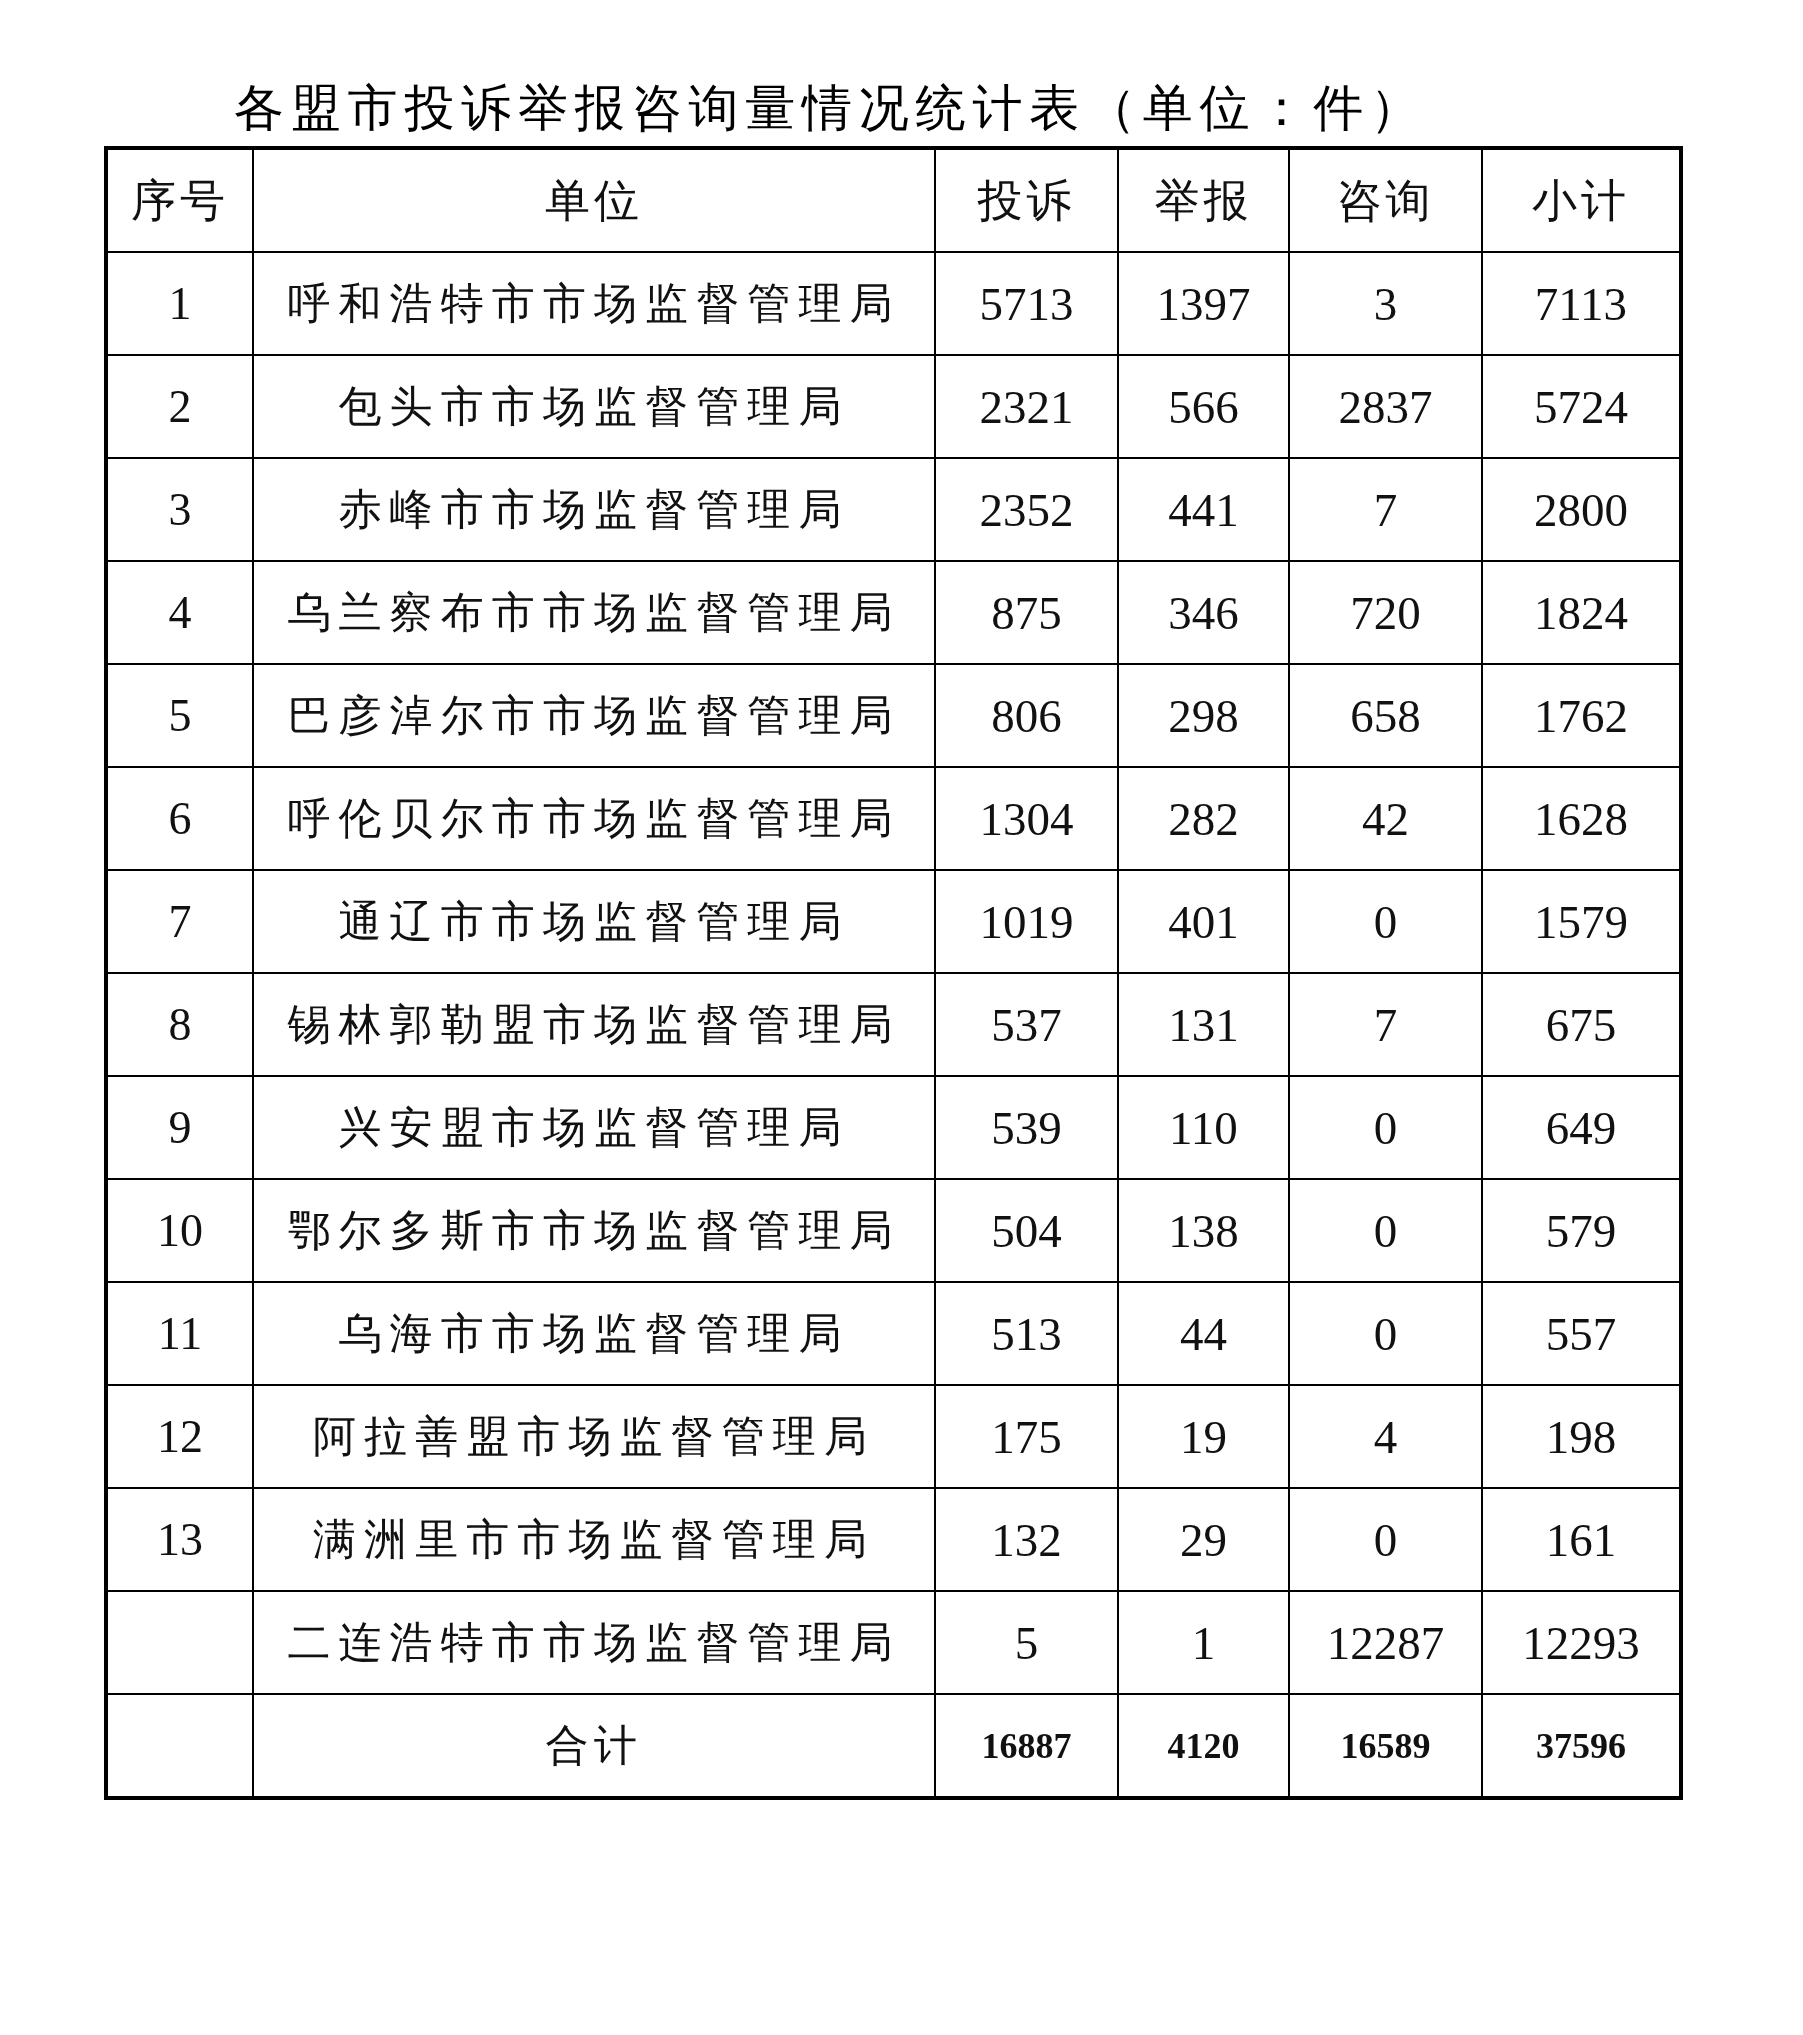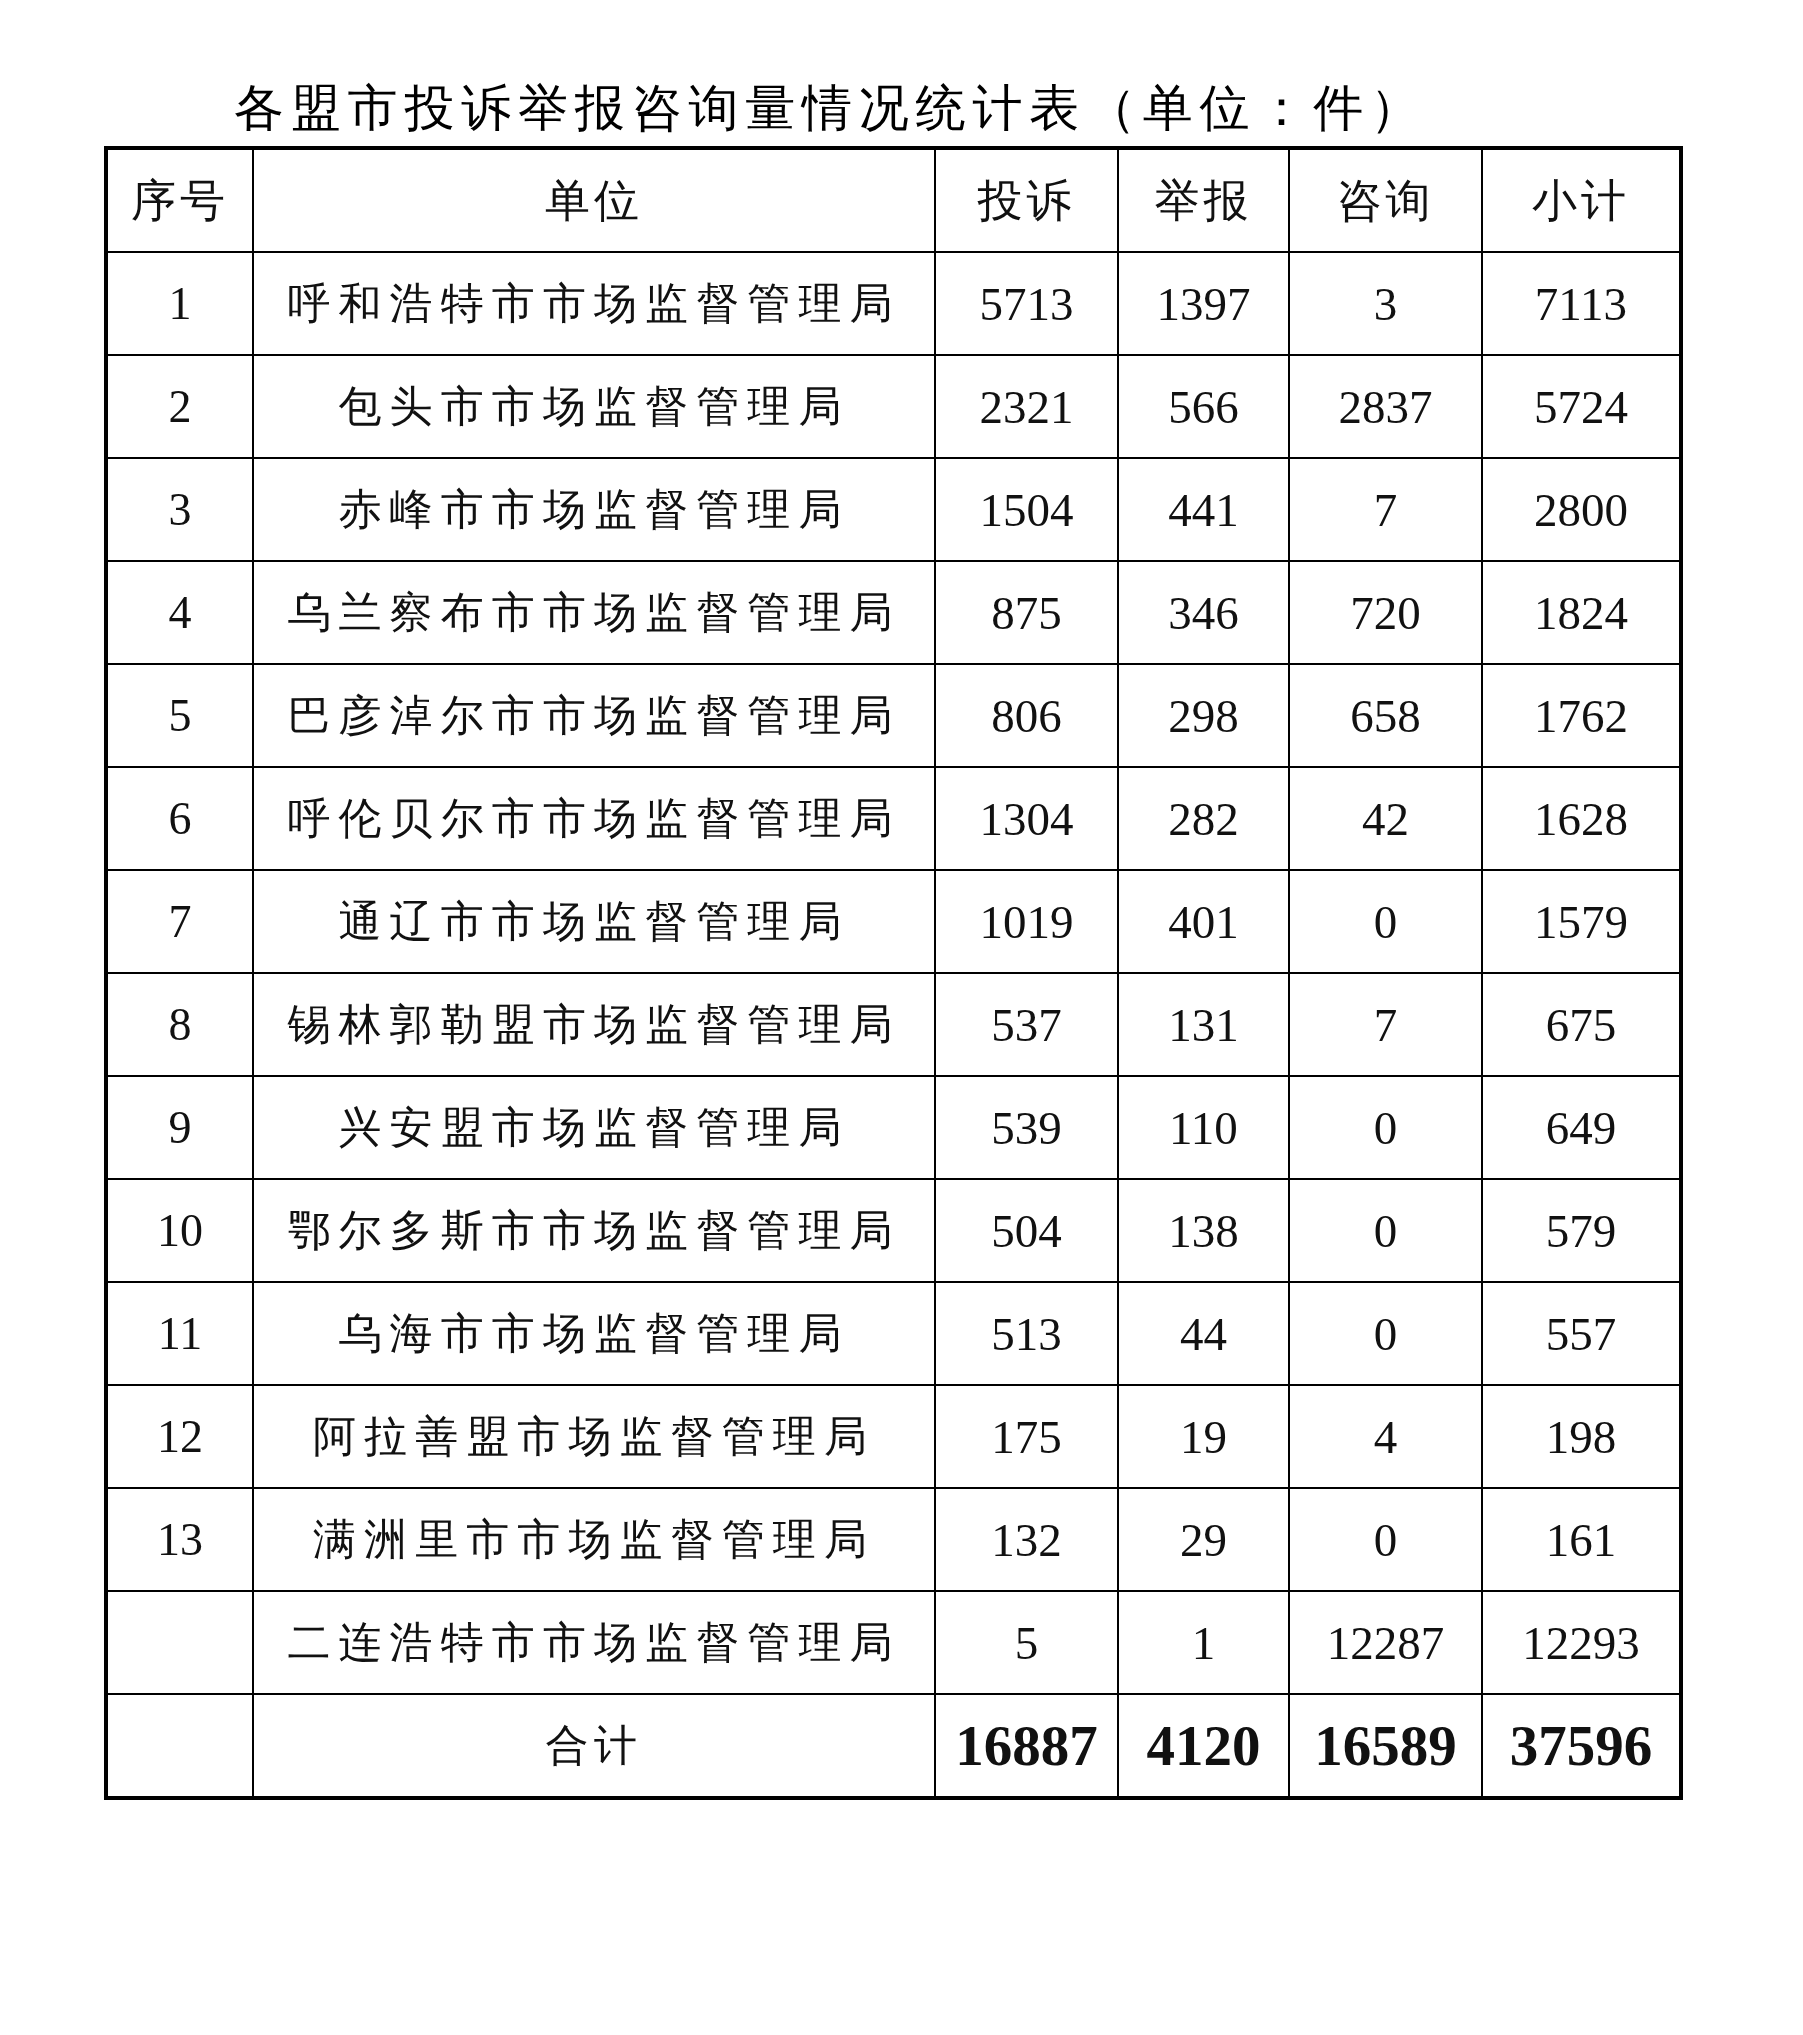--- a/index.html
+++ b/index.html
@@ -60,21 +60,21 @@
     table.stats td.num {
       font-family: "Liberation Serif", "DejaVu Serif", serif;
       font-size: 47px;
     }
     table.stats td.seq {
       font-family: "Liberation Serif", "DejaVu Serif", serif;
       font-size: 46px;
     }
     table.stats tr.total td.num {
       font-weight: bold;
-      font-size: 57px;
+      font-size: 36px;
     }
     table.stats tr.total td.unit {
       letter-spacing: 5.4px;
     }
     col.c-seq { width: 147px; }
     col.c-unit { width: 682px; }
     col.c-ts { width: 183px; }
     col.c-jb { width: 171px; }
     col.c-zx { width: 193px; }
     col.c-xj { width: 199px; }
@@ -116,21 +116,21 @@
       <td class="seq">2</td>
       <td class="unit">包头市市场监督管理局</td>
       <td class="num">2321</td>
       <td class="num">566</td>
       <td class="num">2837</td>
       <td class="num">5724</td>
     </tr>
     <tr>
       <td class="seq">3</td>
       <td class="unit">赤峰市市场监督管理局</td>
-      <td class="num">1504</td>
+      <td class="num">2352</td>
       <td class="num">441</td>
       <td class="num">7</td>
       <td class="num">2800</td>
     </tr>
     <tr>
       <td class="seq">4</td>
       <td class="unit">乌兰察布市市场监督管理局</td>
       <td class="num">875</td>
       <td class="num">346</td>
       <td class="num">720</td>

